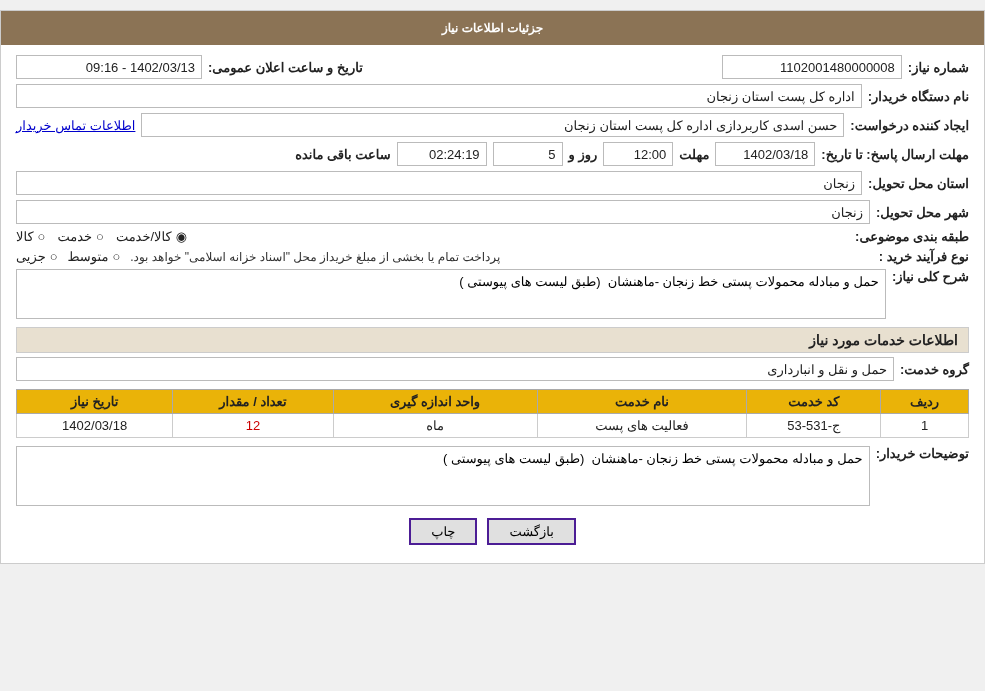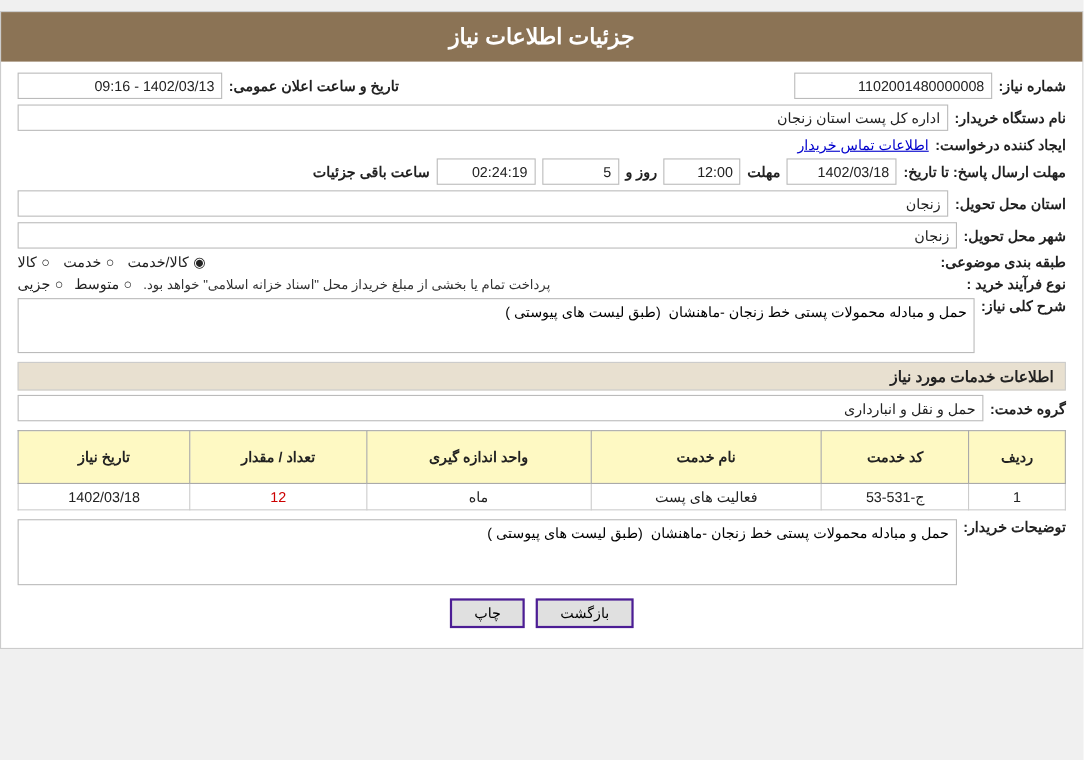--- a/index.html
+++ b/index.html
@@ -14,21 +14,21 @@
       max-width: 985px;
       margin: 10px auto;
       background: #fff;
       border: 1px solid #ccc;
     }
     .page-header {
       background: #8B7355;
       color: #fff;
       text-align: center;
       padding: 10px 0;
-      font-size: 20px;
+      font-size: 12px;
       font-weight: bold;
     }
     .content {
       padding: 10px 15px;
     }
     .input-box {
       border: 1px solid #bbb;
       background: #fff;
       padding: 3px 6px;
       height: 24px;
@@ -87,23 +87,23 @@
 
     .table-section {
       margin: 8px 0;
     }
     .data-table {
       width: 100%;
       border-collapse: collapse;
       font-size: 13px;
     }
     .data-table th {
-      background: #fef9c3;
+      background: #eab308;
       border: 1px solid #aaa;
-      padding: 16px 8px;
+      padding: 4px 8px;
       font-weight: bold;
     }
     .data-table td {
       border: 1px solid #ccc;
       padding: 4px 8px;
       text-align: center;
     }
     .data-table td.red { color: #cc0000; }
 
     .bottom-buttons {
@@ -163,40 +163,43 @@
 
     <div class="info-row">
       <span class="inline-label">نام دستگاه خریدار:</span>
       <div class="input-box" style="flex:1;">
         <span>اداره کل پست استان زنجان</span>
       </div>
     </div>
 
     <div class="info-row">
       <span class="inline-label">ایجاد کننده درخواست:</span>
+      <div class="input-box" style="flex:1;">
+        <span>حسن  اسدی کاربردازی اداره کل پست استان زنجان</span>
+      </div>
       <span class="link-blue">اطلاعات تماس خریدار</span>
     </div>
 
     <div class="info-row">
       <span class="inline-label">مهلت ارسال پاسخ: تا تاریخ:</span>
       <div class="input-box small">
         <span>1402/03/18</span>
       </div>
       <span class="inline-label">مهلت</span>
       <div class="input-box xsmall">
         <span>12:00</span>
       </div>
       <span class="inline-label">روز و</span>
       <div class="input-box xsmall">
         <span>5</span>
       </div>
       <div class="input-box" style="width:90px;">
         <span>02:24:19</span>
       </div>
-      <span class="inline-label">ساعت باقی جزئیات</span>
+      <span class="inline-label">ساعت باقی مانده</span>
     </div>
 
     <div class="info-row">
       <span class="inline-label">استان محل تحویل:</span>
       <div class="input-box" style="flex:1;">
         <span>زنجان</span>
       </div>
     </div>
 
     <div class="info-row">

